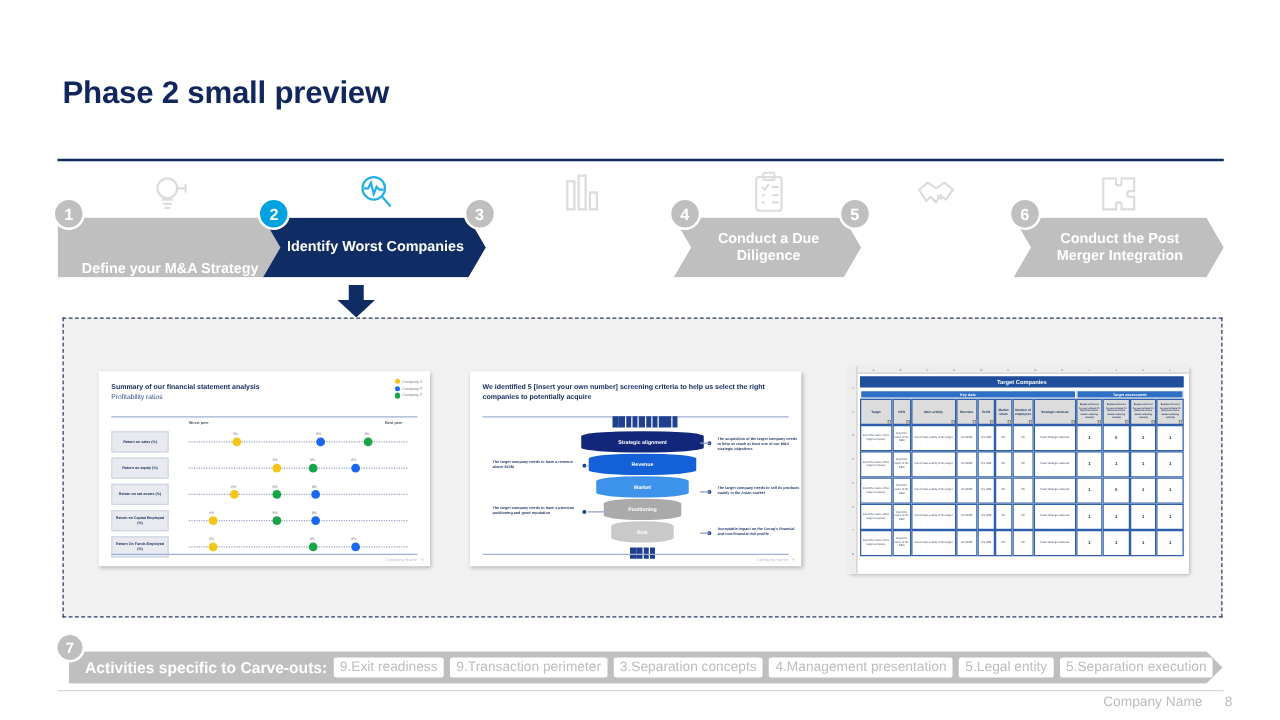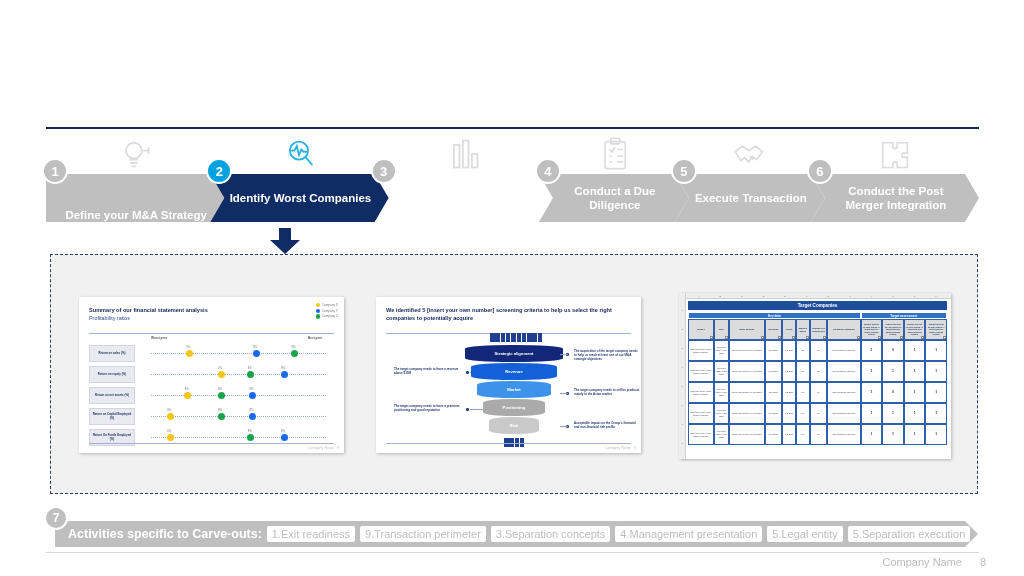--- a/index.html
+++ b/index.html
@@ -146,35 +146,33 @@
   }
   .foot-rule { position: absolute; left: 46px; top: 552px; width: 933px; height: 1px; background: #d9d9d9; }
   .foot-company { position: absolute; right: 62px; top: 556px; font-size: 11px; color: #bdbdbd; }
   .foot-page { position: absolute; right: 38px; top: 556px; font-size: 11px; color: #bdbdbd; }
 </style>
 </head>
 <body>
 
 <div class="slide">
 
+  <div class="page-title">Phase 2 small preview</div>
   <div class="title-rule"></div>
 
   <div class="process">
     <div class="chev-row" id="chev-row">
         <div class="chev first" style="left: 0px; width: 178.311px;">
           <span>Define your M&amp;A Strategy</span>
         </div>
         <div class="chev active" style="left: 164.311px; width: 178.311px;">
           <span>Identify Worst Companies</span>
         </div>
         <div class="chev" style="left: 492.933px; width: 149.943px;">
           <span>Conduct a Due Diligence</span>
-        </div>
-        <div class="chev" style="left: 628.877px; width: 149.943px;">
-          <span>Execute Transaction</span>
         </div>
         <div class="chev" style="left: 764.82px; width: 168.18px;">
           <span>Conduct the Post Merger Integration</span>
         </div>
       </div>
     <div id="badge-layer">
         <div class="badge" style="left: -4px;">1</div>
         <div class="badge active" style="left: 160.311px;">2</div>
         <div class="badge" style="left: 324.622px;">3</div>
         <div class="badge" style="left: 488.933px;">4</div>
@@ -458,21 +456,21 @@
           <div class="xl-td score" style="left: 246.417px; top: 131px; width: 21.5833px; height: 21px;">1</div>
         </div>
     </div>
 
   </div>
 
   <div class="badge7">7</div>
   <div class="bottom-bar">
     <span class="bottom-label">Activities specific to Carve-outs:</span>
     <span id="chips" style="display:flex;align-items:center;">
-        <span class="chip">1.Exit readiness</span>
+        <span class="chip">9.Exit readiness</span>
         <span class="chip">9.Transaction perimeter</span>
         <span class="chip">3.Separation concepts</span>
         <span class="chip">4.Management presentation</span>
         <span class="chip">5.Legal entity</span>
         <span class="chip">5.Separation execution</span>
       </span>
   </div>
 
   <div class="foot-rule"></div>
   <div class="foot-company">Company Name</div>

